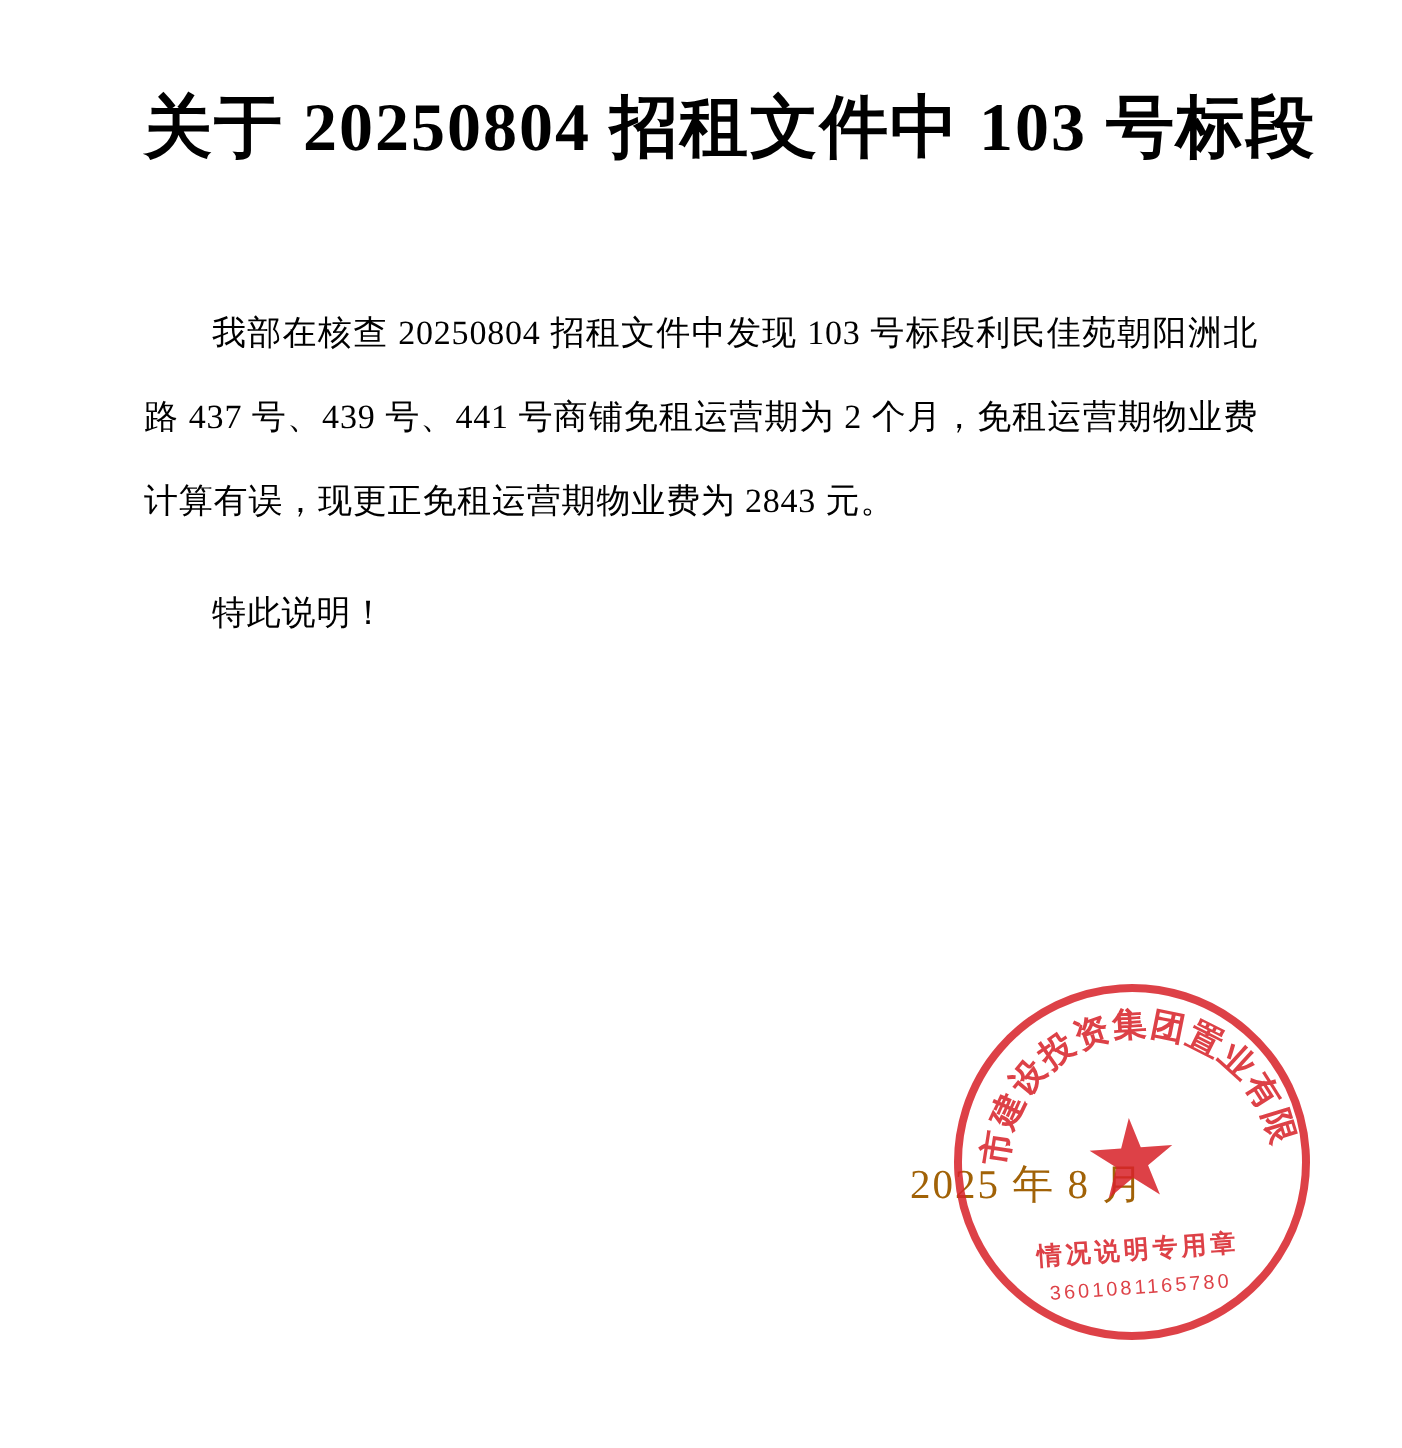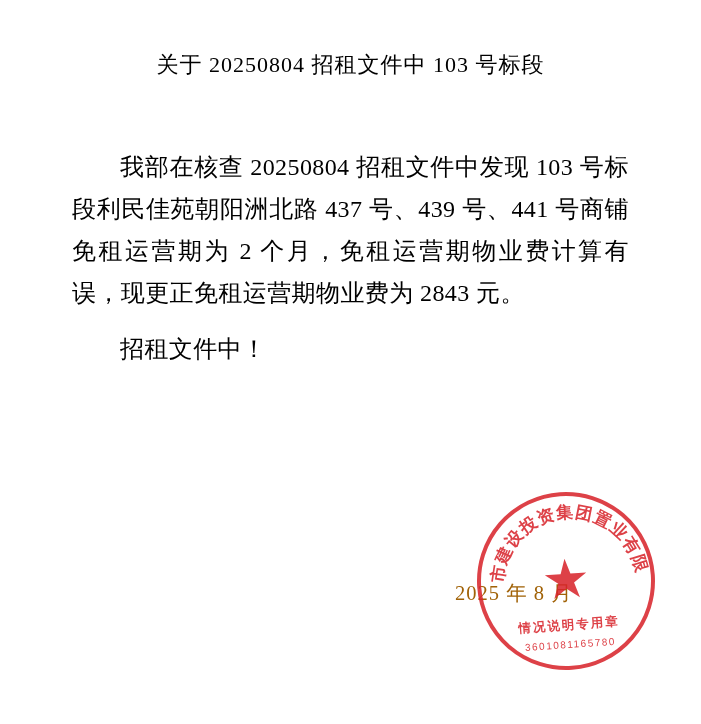--- a/index.html
+++ b/index.html
@@ -17,36 +17,36 @@
   }
   .page {
     position: relative;
     width: 701px;
     height: 724px;
     box-sizing: border-box;
     padding: 38px 72px 0 72px;
   }
   .title {
     text-align: center;
-    font-weight: normal;
-    font-size: 22px;
+    font-weight: bold;
+    font-size: 34px;
     line-height: 54px;
     letter-spacing: 1px;
     color: #000000;
     margin: 0;
   }
   .title-line {
     display: block;
     white-space: nowrap;
   }
   .body-block {
     margin-top: 54px;
   }
   .para {
-    font-size: 24px;
+    font-size: 17px;
     line-height: 42px;
     text-align: justify;
     text-justify: inter-ideograph;
     text-indent: 2em;
     margin: 0;
     color: #000000;
     letter-spacing: 0.4px;
   }
   .para + .para {
     margin-top: 14px;
@@ -134,21 +134,21 @@
 <body>
 
 <div class="page">
 
   <div class="title">
     <span class="title-line">关于 20250804 招租文件中 103 号标段</span>
   </div>
 
   <div class="body-block">
     <p class="para">我部在核查 20250804 招租文件中发现 103 号标段利民佳苑朝阳洲北路 437 号、439 号、441 号商铺免租运营期为 2 个月，免租运营期物业费计算有误，现更正免租运营期物业费为 2843 元。</p>
-    <p class="para">招租文件中！</p>
+    <p class="para">特此说明！</p>
   </div>
 
   <div class="signature-area">
 
     <div class="date-line">2025 年 8 月</div>
 
     <div class="seal">
       <div class="seal-inner">
         <svg class="seal-arc-text" viewBox="0 0 178 178">
           <defs>

